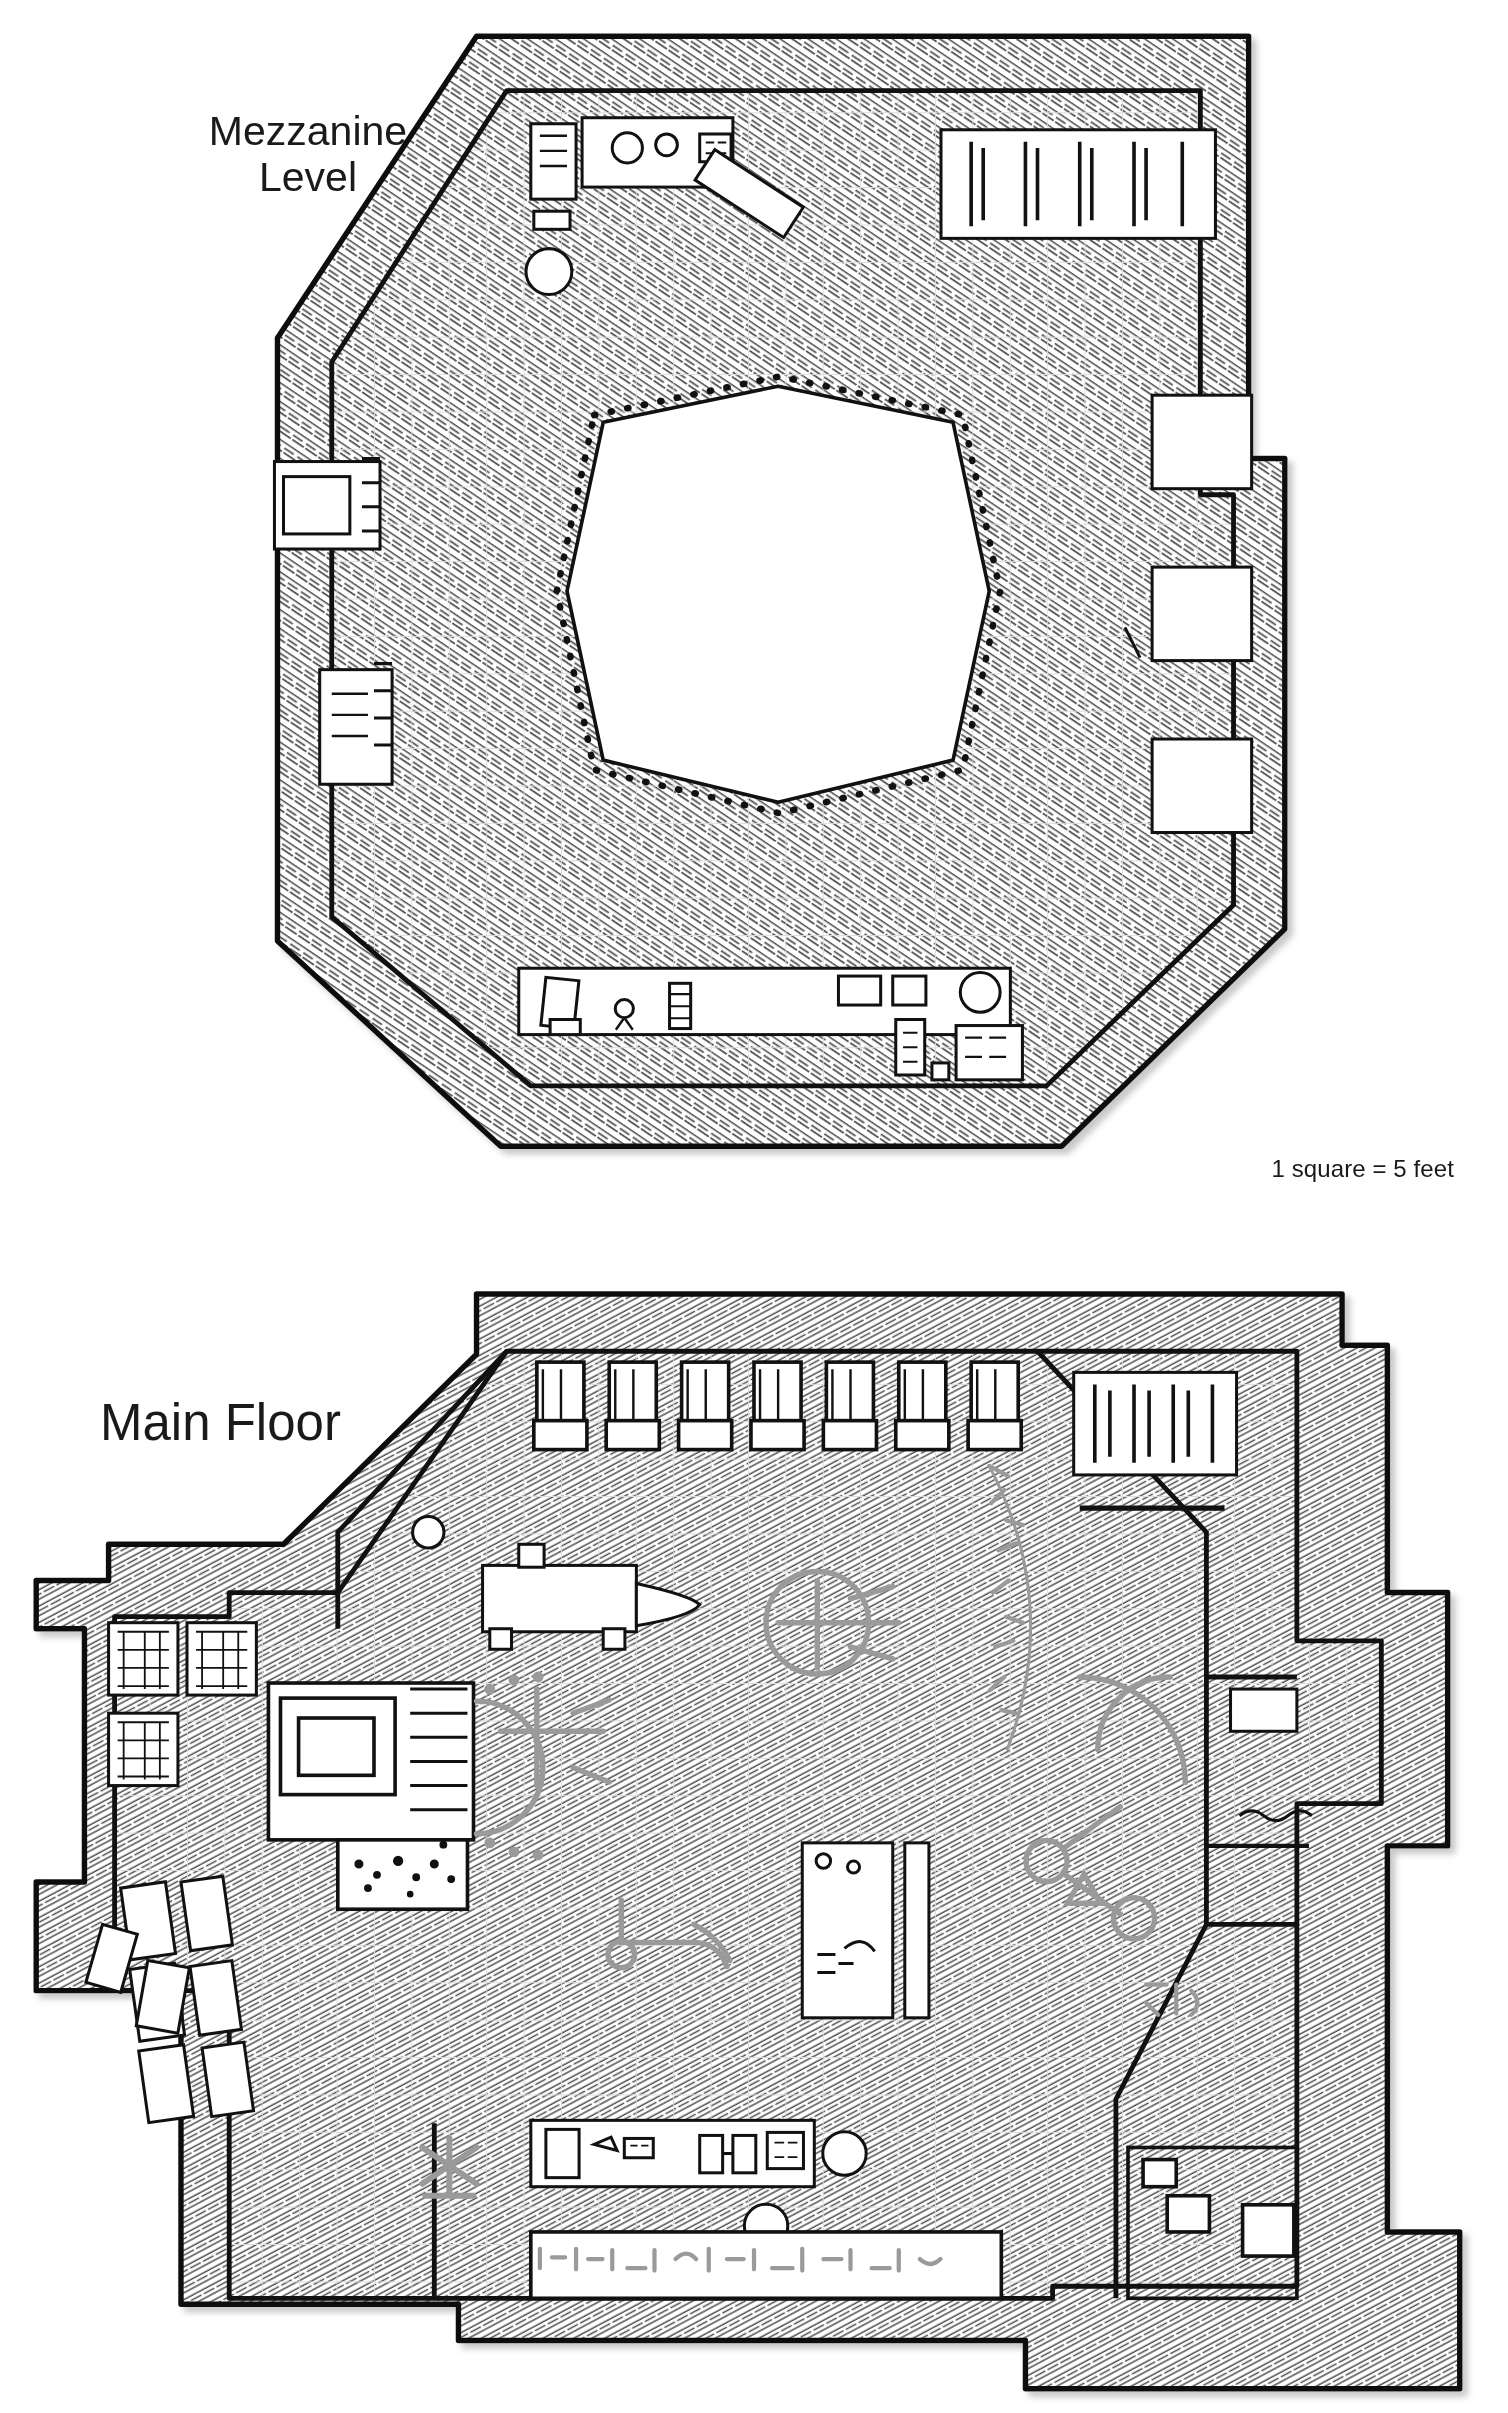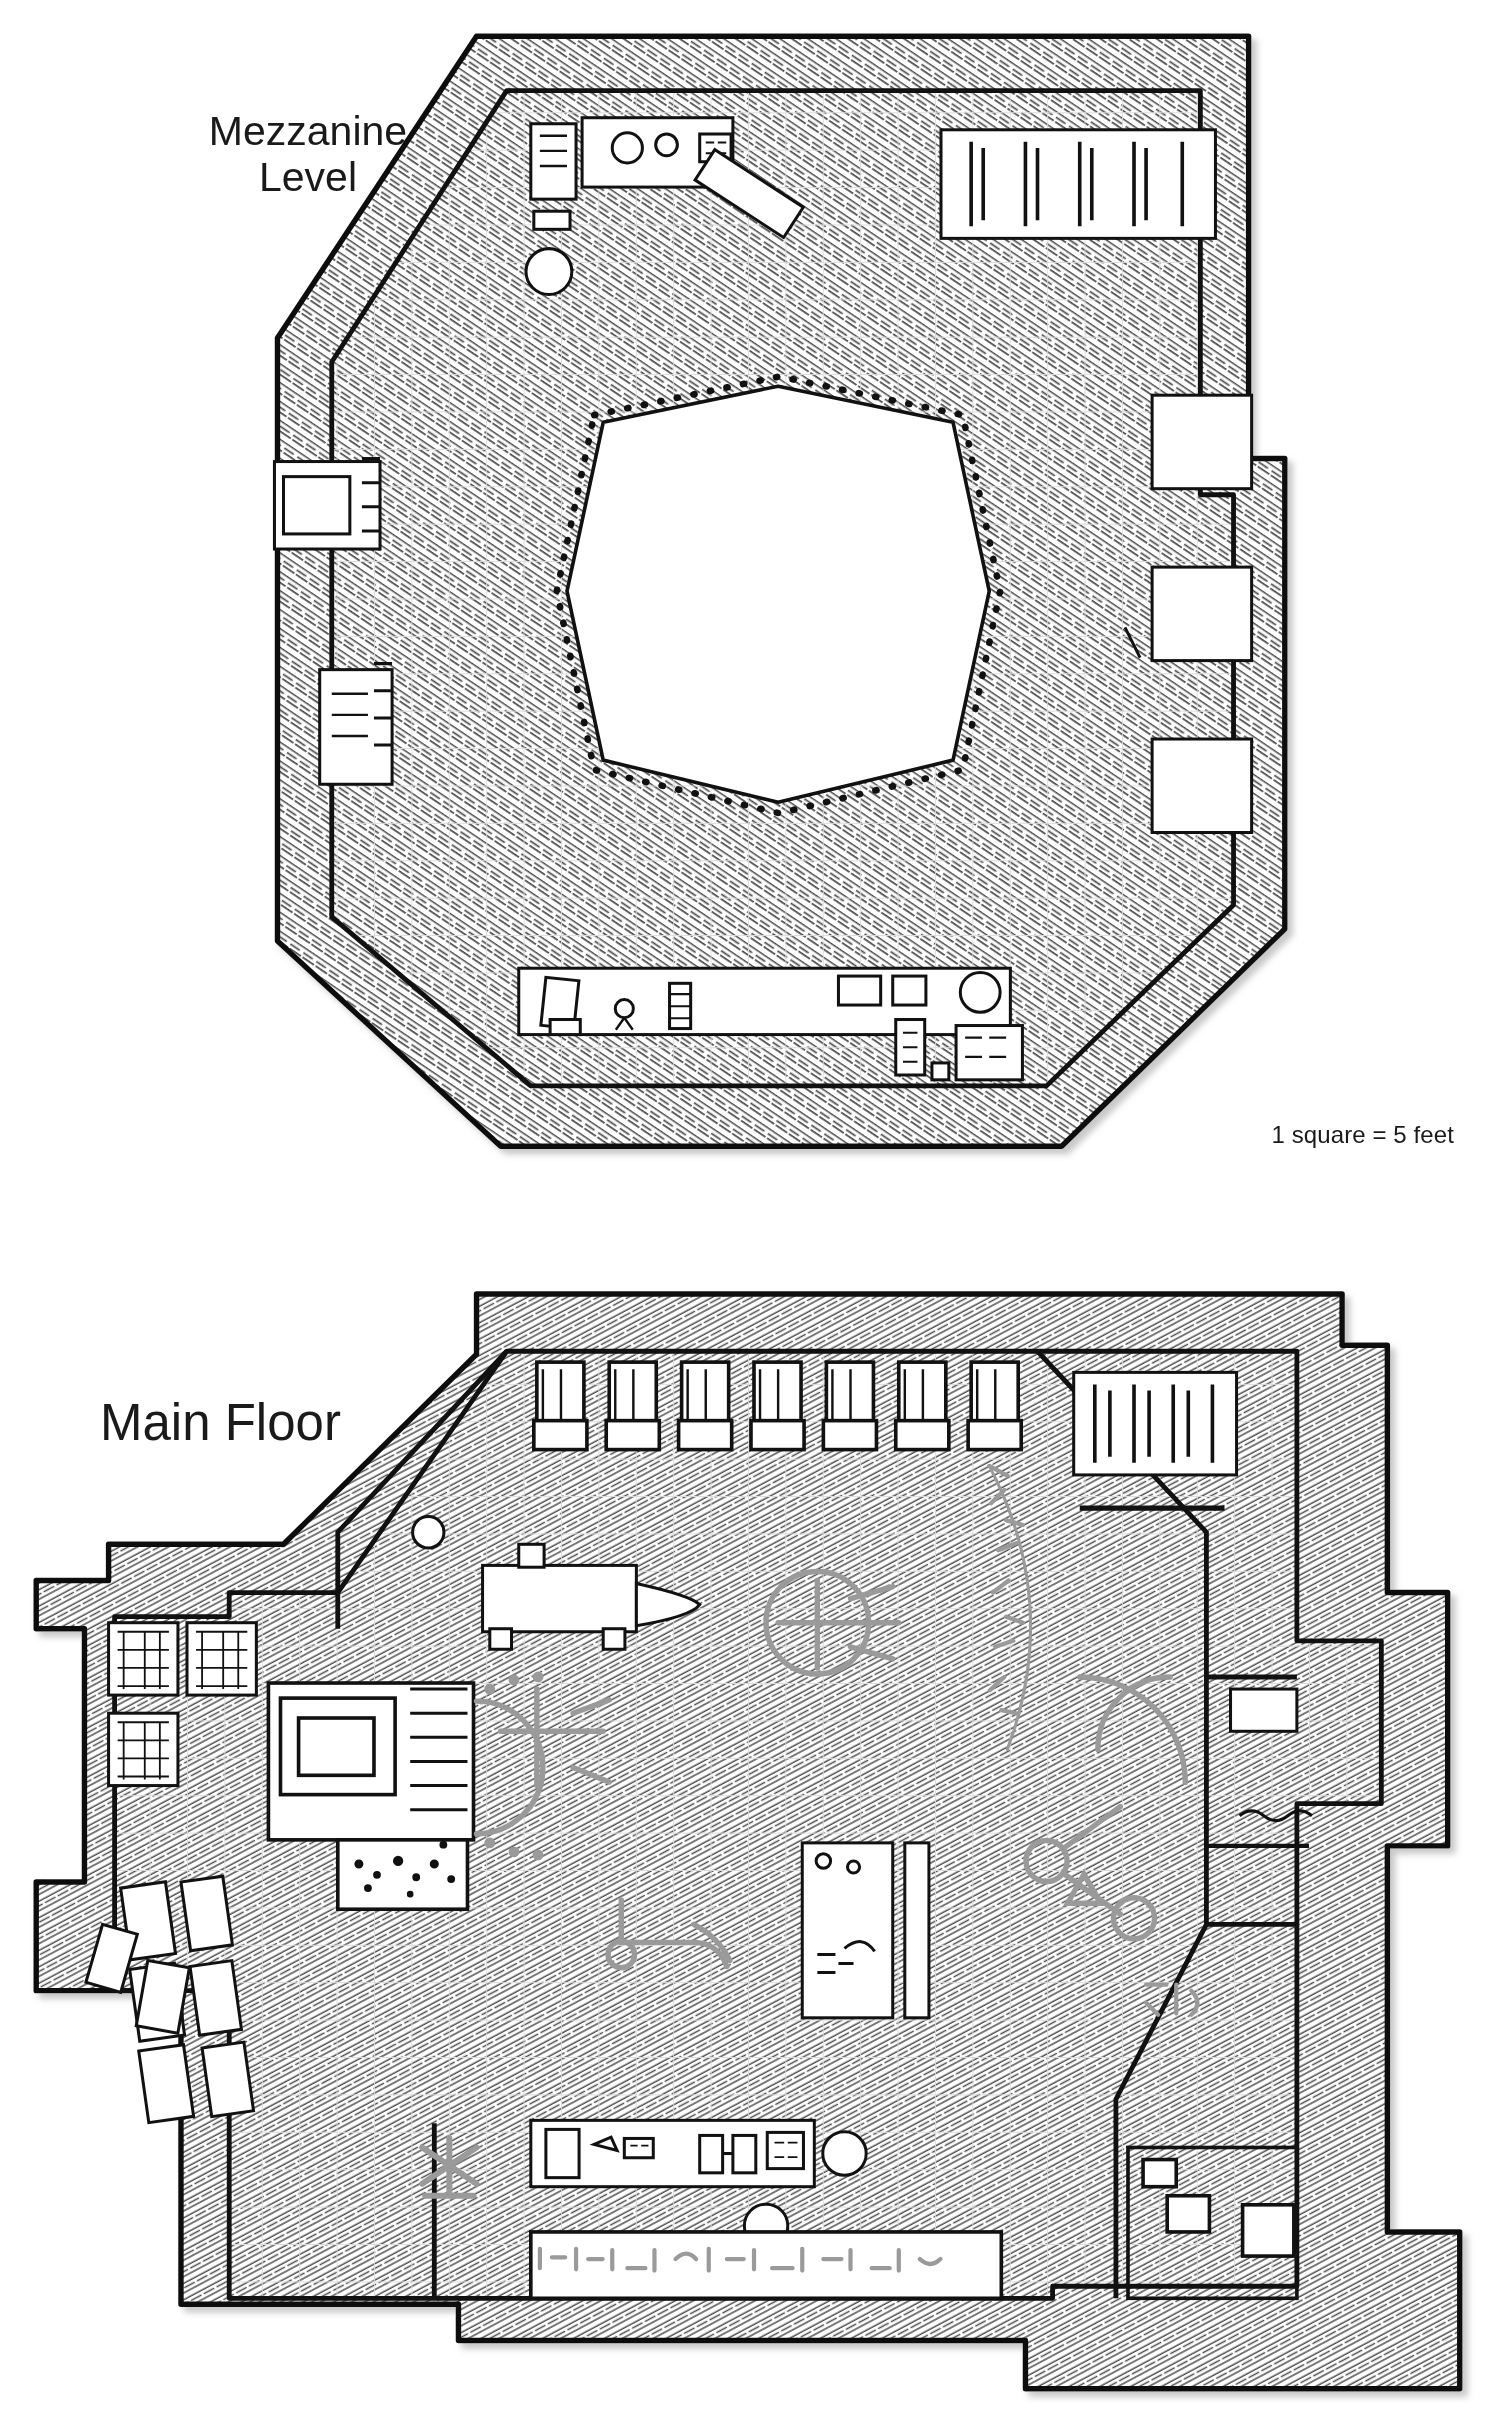--- a/index.html
+++ b/index.html
@@ -33,21 +33,21 @@
     width: 278px;
   }
   #mainfloor-label {
     left: 100px;
     top: 1394px;
     font-size: 51px;
     width: 314px;
   }
   #scale-label {
     right: 54px;
-    top: 1122px;
+    top: 1156px;
     font-size: 24px;
     letter-spacing: 0.1px;
   }
   svg.plan {
     position: absolute;
     left: 0;
     top: 0;
     width: 1508px;
     height: 2413px;
   }

